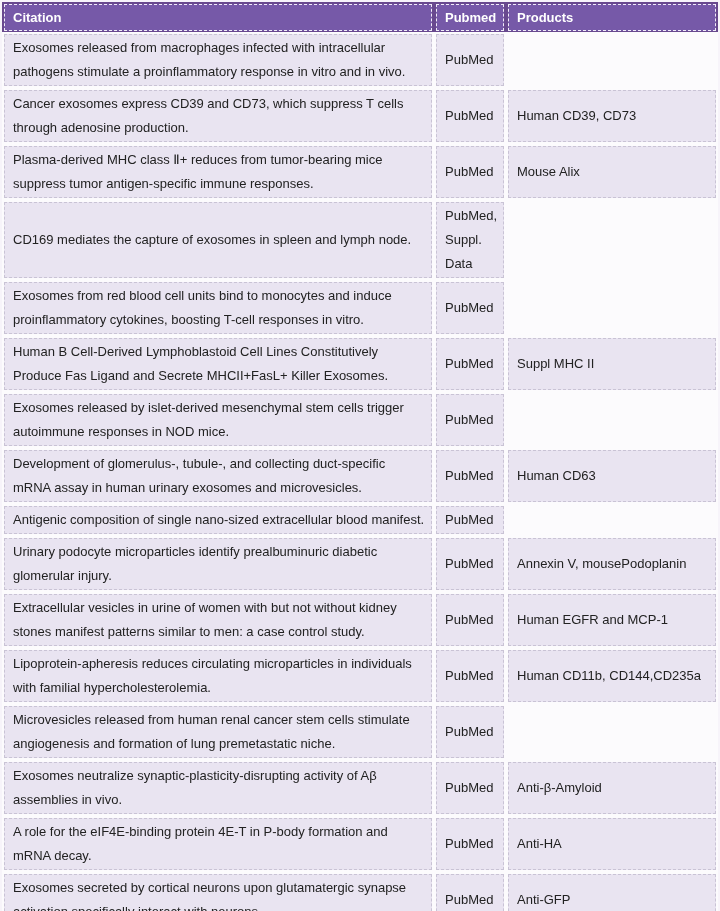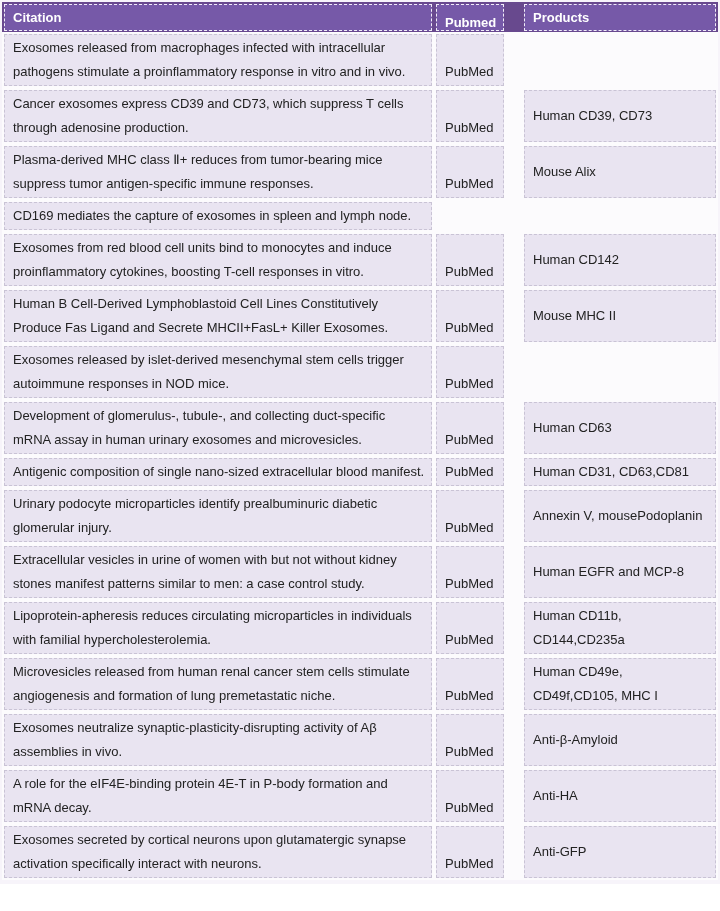--- a/index.html
+++ b/index.html
@@ -48,22 +48,22 @@
     box-sizing: border-box;
     display: flex;
     align-items: center;
     padding: 1px 6px 1px 8px;
     font-size: 13px;
     line-height: 24px;
     color: #222222;
   }
   
   .col-citation { width: 428px; flex: none; }
-  .col-pubmed   { width: 68px;  flex: none; align-items: flex-end; }
-  .col-products { flex: 1; margin-left: 16px; }
+  .col-pubmed   { width: 68px;  flex: none; }
+  .col-products { flex: 1; }
 </style>
 </head>
 <body>
 
 <div class="table-wrap">
 
   <div class="header-row">
     <div class="hcell col-citation">
       <span>Citation</span>
     </div>
@@ -106,43 +106,43 @@
       </div>
       <div class="cell col-products">
         <span>Mouse Alix</span>
       </div>
     </div>
 
     <div class="row">
       <div class="cell col-citation">
         <span>CD169 mediates the capture of exosomes in spleen and lymph node.</span>
       </div>
+      <div class="cell col-pubmed">
+        <span>PubMed, Suppl. Data</span>
+      </div>
     </div>
 
     <div class="row">
       <div class="cell col-citation">
         <span>Exosomes from red blood cell units bind to monocytes and induce proinflammatory cytokines, boosting T-cell responses in vitro.</span>
       </div>
       <div class="cell col-pubmed">
         <span>PubMed</span>
       </div>
-      <div class="cell col-products">
-        <span>Human CD142</span>
-      </div>
     </div>
 
     <div class="row">
       <div class="cell col-citation">
         <span>Human B Cell-Derived Lymphoblastoid Cell Lines Constitutively Produce Fas Ligand and Secrete MHCII+FasL+ Killer Exosomes.</span>
       </div>
       <div class="cell col-pubmed">
         <span>PubMed</span>
       </div>
       <div class="cell col-products">
-        <span>Mouse MHC II</span>
+        <span>Suppl MHC II</span>
       </div>
     </div>
 
     <div class="row">
       <div class="cell col-citation">
         <span>Exosomes released by islet-derived mesenchymal stem cells trigger autoimmune responses in NOD mice.</span>
       </div>
       <div class="cell col-pubmed">
         <span>PubMed</span>
       </div>
@@ -160,23 +160,20 @@
       </div>
     </div>
 
     <div class="row">
       <div class="cell col-citation">
         <span>Antigenic composition of single nano-sized extracellular blood manifest.</span>
       </div>
       <div class="cell col-pubmed">
         <span>PubMed</span>
       </div>
-      <div class="cell col-products">
-        <span>Human CD31, CD63,CD81</span>
-      </div>
     </div>
 
     <div class="row">
       <div class="cell col-citation">
         <span>Urinary podocyte microparticles identify prealbuminuric diabetic glomerular injury.</span>
       </div>
       <div class="cell col-pubmed">
         <span>PubMed</span>
       </div>
       <div class="cell col-products">
@@ -185,21 +182,21 @@
     </div>
 
     <div class="row">
       <div class="cell col-citation">
         <span>Extracellular vesicles in urine of women with but not without kidney stones manifest patterns similar to men: a case control study.</span>
       </div>
       <div class="cell col-pubmed">
         <span>PubMed</span>
       </div>
       <div class="cell col-products">
-        <span>Human EGFR and MCP-8</span>
+        <span>Human EGFR and MCP-1</span>
       </div>
     </div>
 
     <div class="row">
       <div class="cell col-citation">
         <span>Lipoprotein-apheresis reduces circulating microparticles in individuals with familial hypercholesterolemia.</span>
       </div>
       <div class="cell col-pubmed">
         <span>PubMed</span>
       </div>
@@ -208,23 +205,20 @@
       </div>
     </div>
 
     <div class="row">
       <div class="cell col-citation">
         <span>Microvesicles released from human renal cancer stem cells stimulate angiogenesis and formation of lung premetastatic niche.</span>
       </div>
       <div class="cell col-pubmed">
         <span>PubMed</span>
       </div>
-      <div class="cell col-products">
-        <span>Human CD49e, CD49f,CD105, MHC I</span>
-      </div>
     </div>
 
     <div class="row">
       <div class="cell col-citation">
         <span>Exosomes neutralize synaptic-plasticity-disrupting activity of Aβ assemblies in vivo.</span>
       </div>
       <div class="cell col-pubmed">
         <span>PubMed</span>
       </div>
       <div class="cell col-products">

